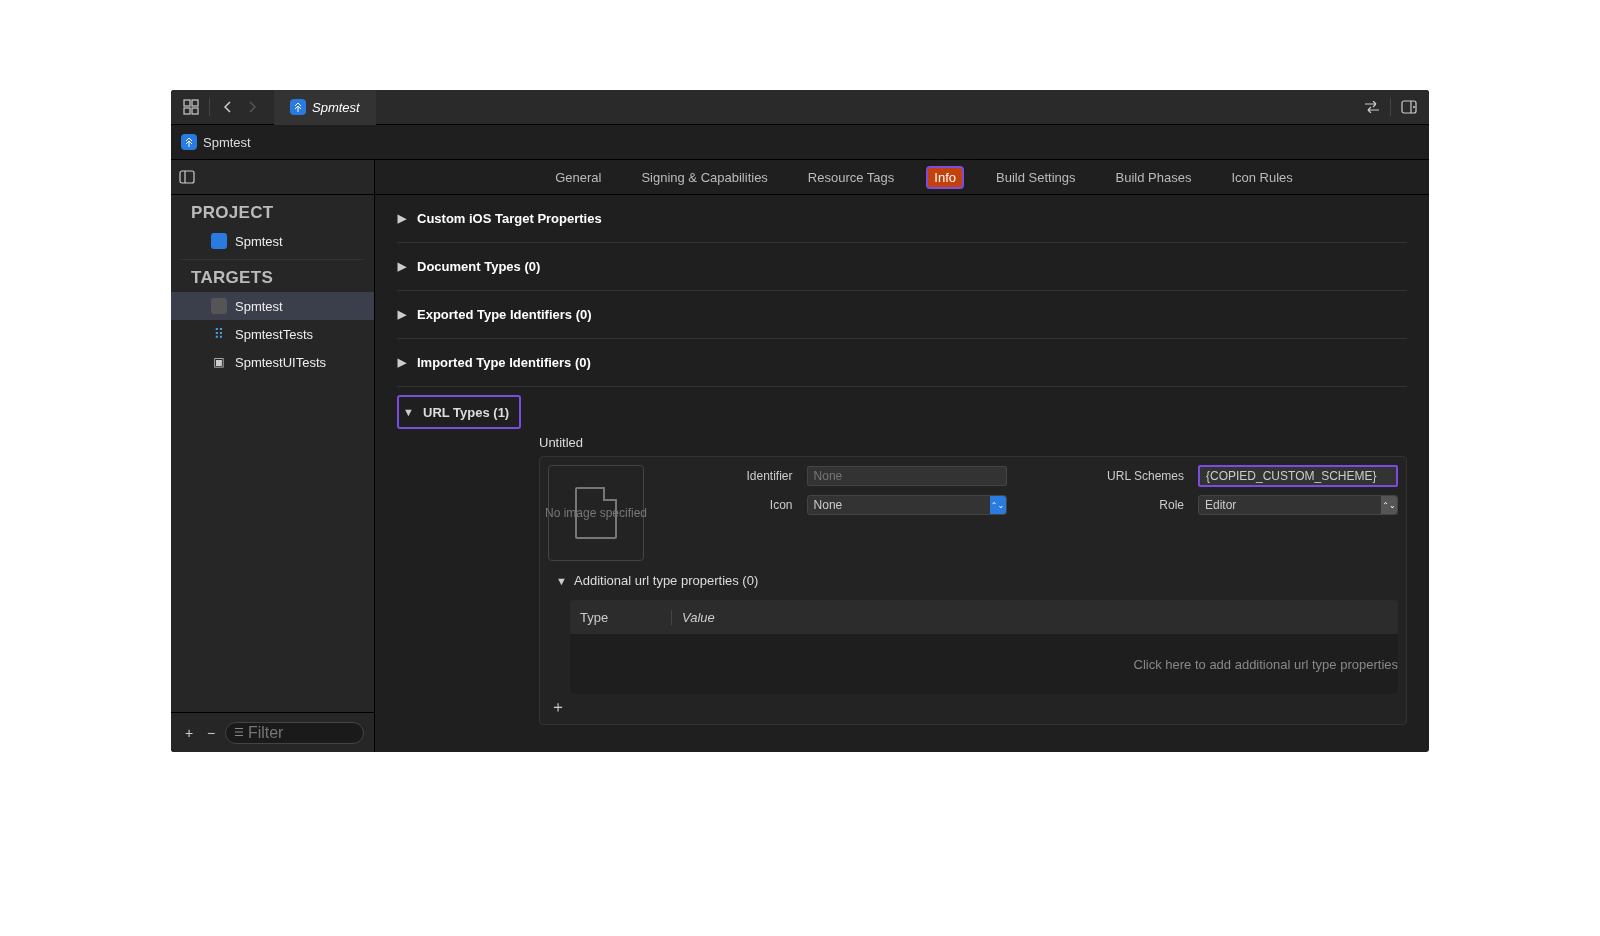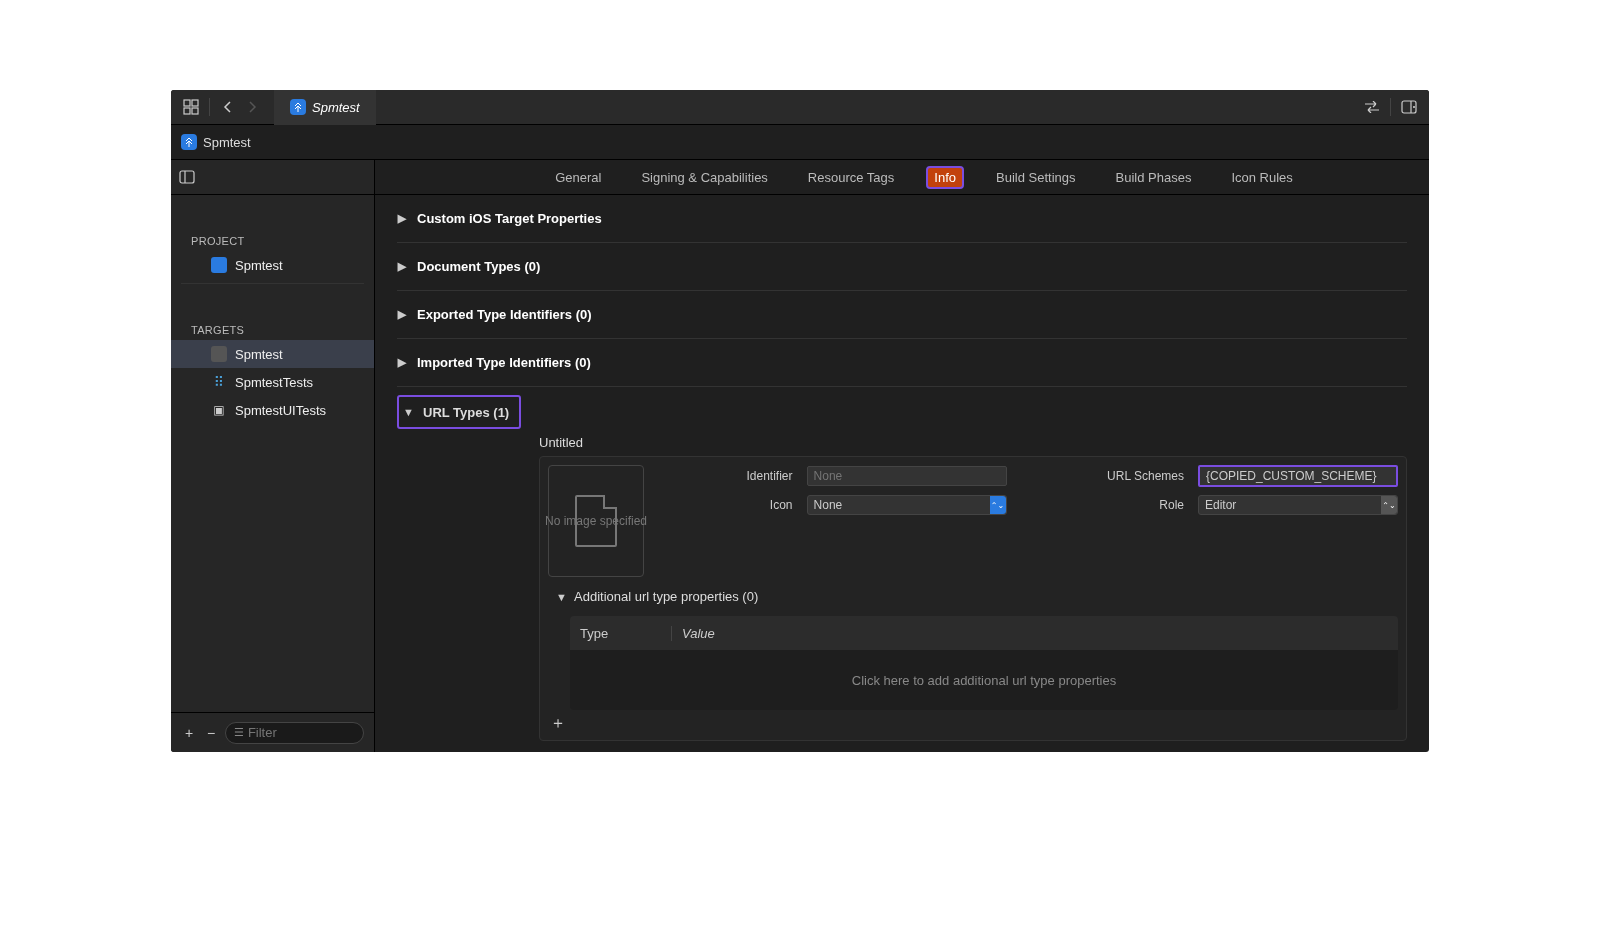--- a/index.html
+++ b/index.html
@@ -13,64 +13,64 @@
 .toolbar .nav-btn.disabled { color: #555; }
 .tab { margin-left: 10px; height: 35px; display: flex; align-items: center; gap: 6px; padding: 0 16px; background: #333; color: #fff; font-style: italic; }
 .app-badge { width: 16px; height: 16px; background: #2a7be0; border-radius: 4px; display: flex; align-items: center; justify-content: center; color: #fff; font-size: 10px; }
 .toolbar .spacer { flex: 1; }
 
 .breadcrumb { height: 35px; background: #1f1f1f; display: flex; align-items: center; gap: 6px; padding: 0 10px; border-bottom: 1px solid #000; }
 
 .body { flex: 1; display: flex; min-height: 0; }
 .sidebar { width: 204px; background: #262626; border-right: 1px solid #000; display: flex; flex-direction: column; }
 .sidebar-top { height: 35px; display: flex; align-items: center; padding: 0 8px; border-bottom: 1px solid #000; }
-.sidebar-section-label { padding: 8px 20px 4px; font-size: 11px; font-weight: 400; color: #bbb; letter-spacing: .3px; margin-top: 32px; }
+.sidebar-section-label { padding: 8px 20px 4px; font-size: 17px; font-weight: 700; color: #bbb; letter-spacing: .3px; }
 .sidebar-item { display: flex; align-items: center; gap: 8px; padding: 6px 20px 6px 40px; color: #eee; }
 .sidebar-item.selected { background: #3a3f4b; }
 .sidebar-item .icon-sq { width: 16px; height: 16px; border-radius: 3px; }
 .icon-blue { background: #2a7be0; }
 .icon-grey { background: #555; }
 .icon-dots { width: 16px; height: 16px; display: flex; align-items: center; justify-content: center; color: #4aa0d8; font-size: 14px; }
 .icon-ui { width: 16px; height: 16px; display: flex; align-items: center; justify-content: center; color: #ccc; font-size: 12px; }
 .sidebar-footer { margin-top: auto; height: 40px; display: flex; align-items: center; gap: 6px; padding: 0 10px; border-top: 1px solid #000; }
 .sidebar-footer .filter-wrap { flex: 1; height: 22px; background: #1a1a1a; border: 1px solid #444; border-radius: 11px; display: flex; align-items: center; gap: 4px; padding: 0 8px; }
-.sidebar-footer input { background: transparent; border: none; outline: none; color: #ccc; width: 100%; font-size: 13px; }
+.sidebar-footer input { background: transparent; border: none; outline: none; color: #ccc; width: 100%; font-size: 16px; }
 .plusminus { color: #ccc; font-size: 14px; width: 16px; text-align: center; }
 
 .main { flex: 1; display: flex; flex-direction: column; min-width: 0; }
 .tab-row { height: 35px; display: flex; align-items: center; justify-content: center; gap: 24px; border-bottom: 1px solid #000; }
 .tab-row .tab-btn { color: #bbb; padding: 4px 8px; border-radius: 4px; }
 .tab-row .tab-btn.active { background: #c2410c; color: #fff; border: 2px solid #7a4de0; padding: 2px 6px; }
 .editor { flex: 1; overflow-y: auto; padding: 0 22px 16px; }
 .disclosure { display: flex; align-items: center; gap: 10px; height: 48px; border-bottom: 1px solid #333; font-weight: 600; color: #fff; }
 .disclosure.last { border-bottom: 1px solid #333; }
 .chevron { width: 10px; text-align: center; color: #ccc; font-size: 11px; }
 .url-types-head { display: inline-flex; align-items: center; gap: 10px; height: 34px; padding: 0 10px 0 4px; border: 2px solid #7a4de0; border-radius: 3px; font-weight: 600; margin-top: 8px; }
 .url-detail-wrap { padding: 6px 0 0 142px; }
 .url-title { color: #ddd; margin-bottom: 6px; }
 .url-card { background: #232323; border: 1px solid #333; border-radius: 4px; padding: 8px 8px 30px; display: flex; flex-direction: column; gap: 12px; position: relative; }
 .url-top { display: flex; gap: 16px; align-items: flex-start; }
-.img-well { width: 96px; height: 112px; border: 1px solid #444; border-radius: 4px; display: flex; flex-direction: column; align-items: center; justify-content: center; color: #777; font-size: 12px; text-align: center; gap: 2px; }
+.img-well { width: 96px; height: 96px; border: 1px solid #444; border-radius: 4px; display: flex; flex-direction: column; align-items: center; justify-content: center; color: #777; font-size: 12px; text-align: center; gap: 2px; }
 .img-well .doc-icon { width: 42px; height: 52px; border: 2px solid #777; border-radius: 2px; position: relative; }
 .img-well .doc-icon::before { content: ''; position: absolute; top: -2px; right: -2px; width: 12px; height: 12px; background: #232323; border-left: 2px solid #777; border-bottom: 2px solid #777; }
 .fields-grid { flex: 1; display: grid; grid-template-columns: auto 200px auto 200px; gap: 8px 14px; align-items: center; }
 .fld-label { text-align: right; color: #ccc; font-size: 12px; }
 .text-input { height: 20px; background: #333; border: 1px solid #444; border-radius: 2px; padding: 0 6px; color: #ccc; font-size: 12px; }
 .text-input.highlight { border: 2px solid #7a4de0; height: 22px; }
 .select-input { height: 20px; background: #333; border: 1px solid #444; border-radius: 3px; padding: 0 20px 0 6px; color: #ccc; font-size: 12px; position: relative; display: flex; align-items: center; }
 .select-input .arrows { position: absolute; right: 0; top: 0; width: 16px; height: 100%; background: #2a7be0; border-radius: 0 3px 3px 0; display: flex; align-items: center; justify-content: center; color: #fff; font-size: 8px; }
 .select-input.role .arrows { background: #555; }
 .additional { display: flex; align-items: center; gap: 8px; color: #ddd; font-size: 13px; padding-left: 8px; }
 .props-table { border-radius: 4px; overflow: hidden; margin: 0 0 0 22px; }
 .props-head { display: flex; background: #2c2c2c; height: 34px; align-items: center; }
 .props-head .col { padding: 0 10px; color: #ccc; font-size: 13px; }
 .col-key { flex: 0 0 404px; border-right: 1px solid #444; padding-left: 40px !important; }
 .col-type { flex: 0 0 102px; border-right: 1px solid #444; }
 .col-val { flex: 1; font-style: italic; }
-.props-body { height: 60px; background: #1e1e1e; display: flex; align-items: center; justify-content: center; color: #888; font-size: 13px; margin: 0 0 0 0; }
+.props-body { height: 60px; background: #1e1e1e; display: flex; align-items: center; justify-content: flex-end; color: #888; font-size: 13px; margin: 0 0 0 0; }
 .add-plus { position: absolute; left: 10px; bottom: 6px; color: #ccc; font-size: 16px; }
 svg { display: block; }
 </style>
 </head>
 <body>
 
 <div class="window">
 
   <div class="toolbar">
     <div class="icon-btn">

